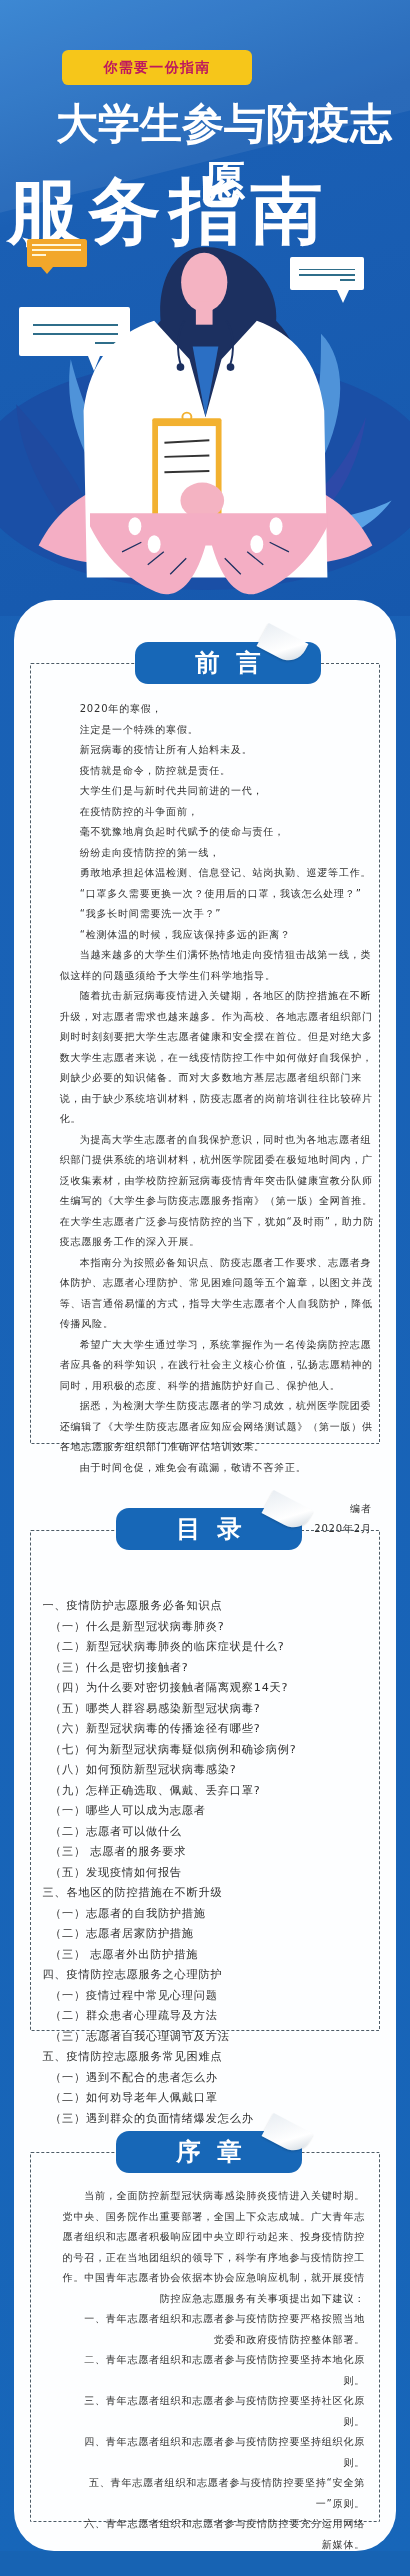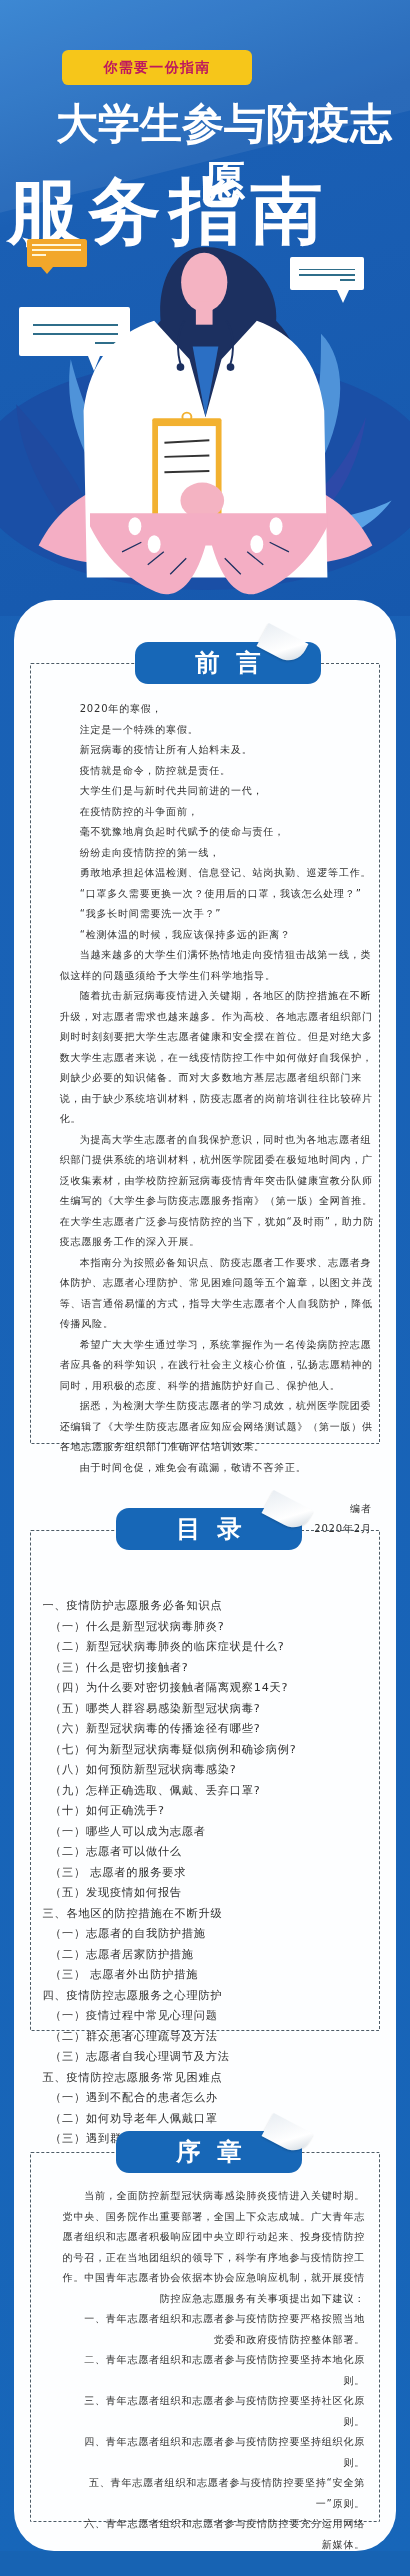--- a/index.html
+++ b/index.html
@@ -155,21 +155,20 @@
       <div class="lvl1">一、疫情防护志愿服务必备知识点</div>
       <div class="lvl2">（一）什么是新型冠状病毒肺炎?</div>
       <div class="lvl2">（二）新型冠状病毒肺炎的临床症状是什么?</div>
       <div class="lvl2">（三）什么是密切接触者?</div>
       <div class="lvl2">（四）为什么要对密切接触者隔离观察14天?</div>
       <div class="lvl2">（五）哪类人群容易感染新型冠状病毒?</div>
       <div class="lvl2">（六）新型冠状病毒的传播途径有哪些?</div>
       <div class="lvl2">（七）何为新型冠状病毒疑似病例和确诊病例?</div>
       <div class="lvl2">（八）如何预防新型冠状病毒感染?</div>
       <div class="lvl2">（九）怎样正确选取、佩戴、丢弃口罩?</div>
-      <div class="lvl2">（十）如何正确洗手?</div>
       <div class="lvl2">（一）哪些人可以成为志愿者</div>
       <div class="lvl2">（二）志愿者可以做什么</div>
       <div class="lvl2">（三） 志愿者的服务要求</div>
       <div class="lvl2">（五）发现疫情如何报告</div>
       <div class="lvl1">三、各地区的防控措施在不断升级</div>
       <div class="lvl2">（一）志愿者的自我防护措施</div>
       <div class="lvl2">（二）志愿者居家防护措施</div>
       <div class="lvl2">（三） 志愿者外出防护措施</div>
       <div class="lvl1">四、疫情防控志愿服务之心理防护</div>
       <div class="lvl2">（一）疫情过程中常见心理问题</div>

